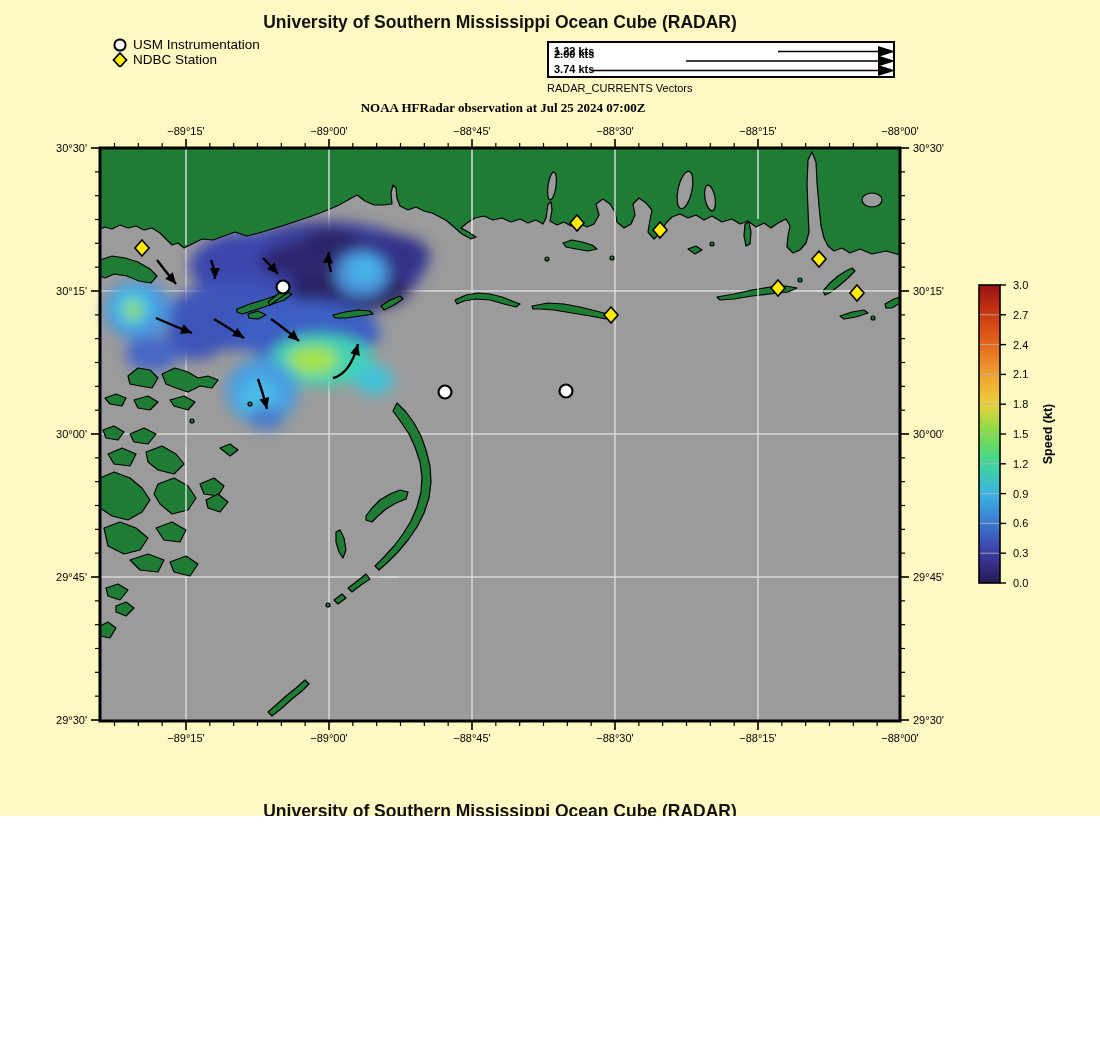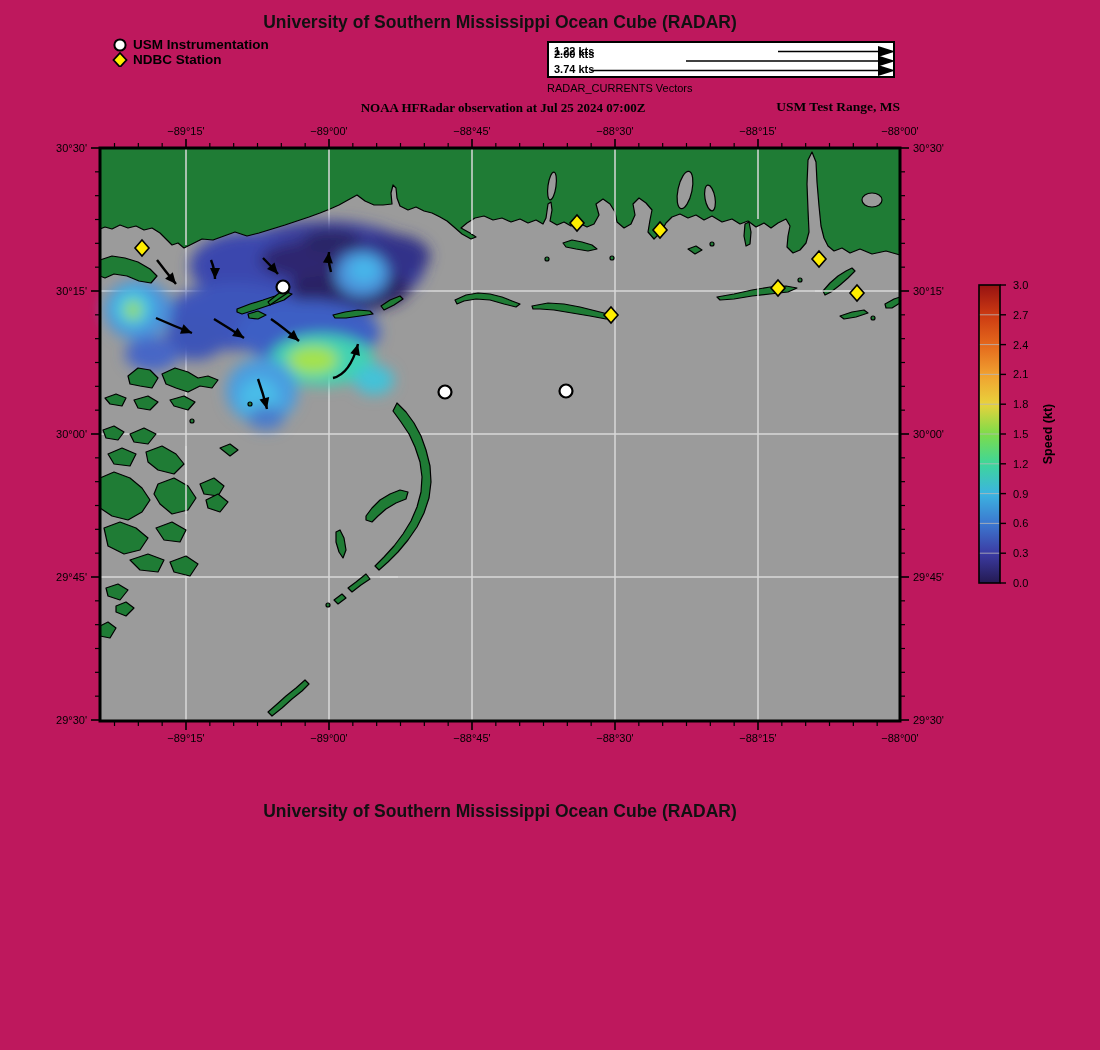--- a/index.html
+++ b/index.html
@@ -1,20 +1,20 @@
 <!DOCTYPE html>
 <html><head>
 <meta charset="utf-8">
 <style>
   html,body{margin:0;padding:0;background:#fff;}
-  #canvas{position:relative;width:1100px;height:1050px;background:#be185d;overflow:hidden;
+  #canvas{position:relative;width:1100px;height:816px;background:#fef9c3;overflow:hidden;
           font-family:"Liberation Sans", sans-serif;}
   .abs{position:absolute;}
   .title{width:800px;left:100px;text-align:center;font-weight:bold;font-size:17.5px;color:#111;}
-  .legend-row{display:flex;align-items:center;height:15px;font-weight:bold;font-size:13.5px;color:#000;}
+  .legend-row{display:flex;align-items:center;height:15px;font-weight:normal;font-size:13.5px;color:#000;}
   .legend-row svg{margin-right:4px;}
   #vectorbox{left:547px;top:41px;width:344px;height:33px;border:2px solid #000;background:#fff;}
   .vlabel{position:absolute;left:5px;font-weight:bold;font-size:11px;line-height:11px;color:#000;}
   #vcaption{left:547px;top:82px;font-weight:normal;font-size:11px;color:#000;}
   #subtitle{left:100px;top:100px;width:806px;text-align:center;font-family:"Liberation Serif",serif;
             font-weight:bold;font-size:13px;color:#000;}
   #regionlabel{left:600px;top:99px;width:300px;text-align:right;font-family:"Liberation Serif",serif;
             font-weight:bold;font-size:13.5px;color:#000;}
   .ticklabel{font-size:11px;fill:#000;}
   .cbticklabel{font-size:11px;fill:#000;}
@@ -53,21 +53,20 @@
         <polygon points="346,18 329,23.5 329,12.5" fill="#000"></polygon>
         <line x1="42" y1="27.5" x2="332" y2="27.5" stroke="#000" stroke-width="1.3"></line>
         <polygon points="346,27.5 329,33 329,22" fill="#000"></polygon>
       </svg>
   </div>
 
   <div class="abs" id="vcaption">RADAR_CURRENTS Vectors</div>
 
   <div class="abs" id="subtitle">NOAA HFRadar observation at Jul 25 2024 07:00Z</div>
 
-  <div class="abs" id="regionlabel">USM Test Range, MS</div>
 
   <svg class="abs" id="mapsvg" style="left:0;top:0;" width="1100" height="1050">
     <defs>
       <filter id="blur" x="-40%" y="-40%" width="180%" height="180%">
         <feGaussianBlur stdDeviation="7"></feGaussianBlur>
       </filter>
       <linearGradient id="cbgrad" x1="0" y1="0" x2="0" y2="1">
           <stop offset="0%" stop-color="#971212"></stop>
           <stop offset="9.999999999999993%" stop-color="#cc3a12"></stop>
           <stop offset="20.000000000000004%" stop-color="#e4681c"></stop>

